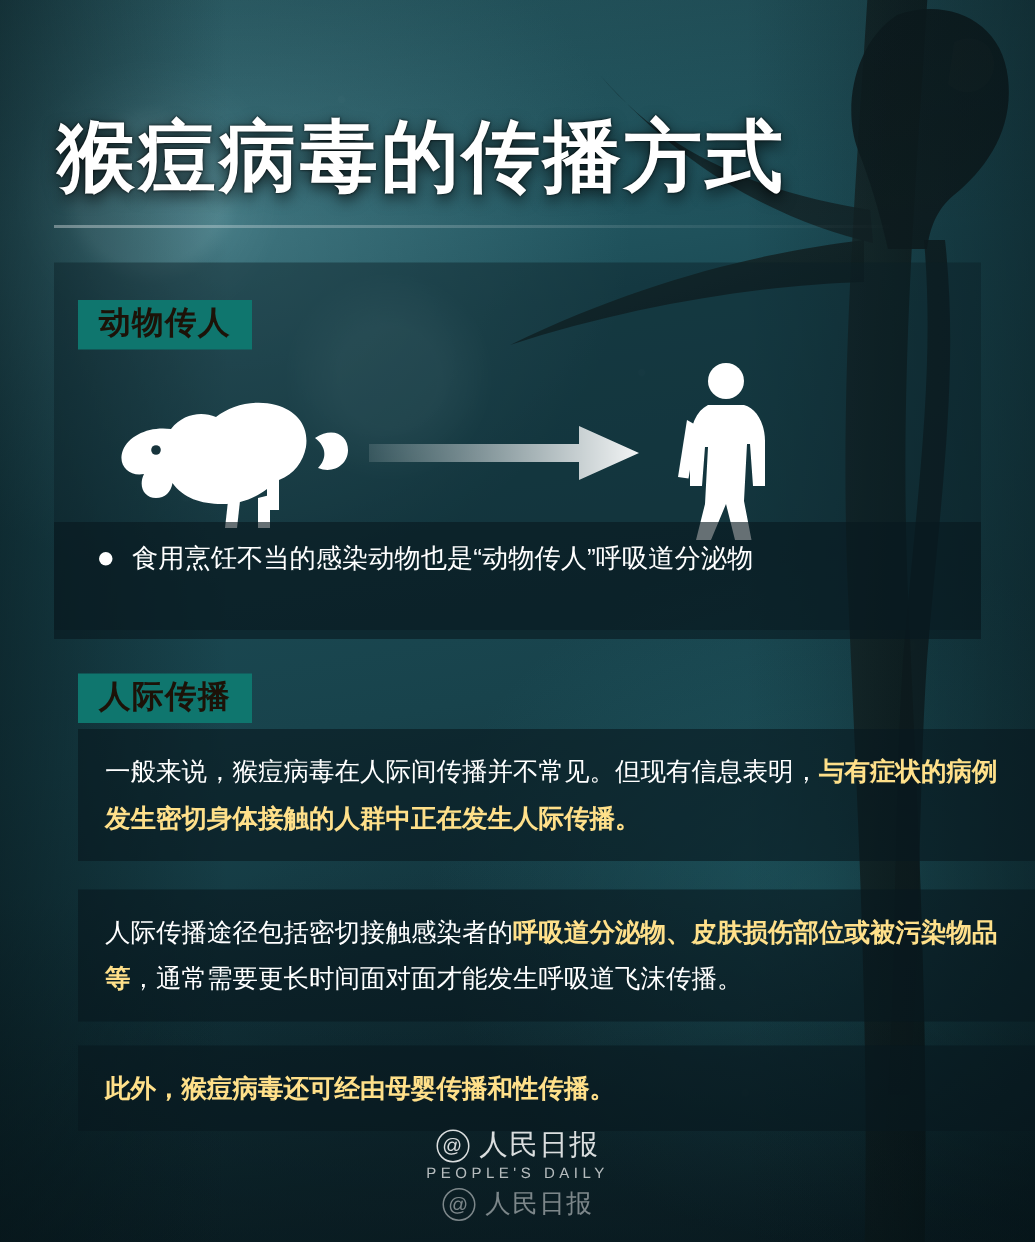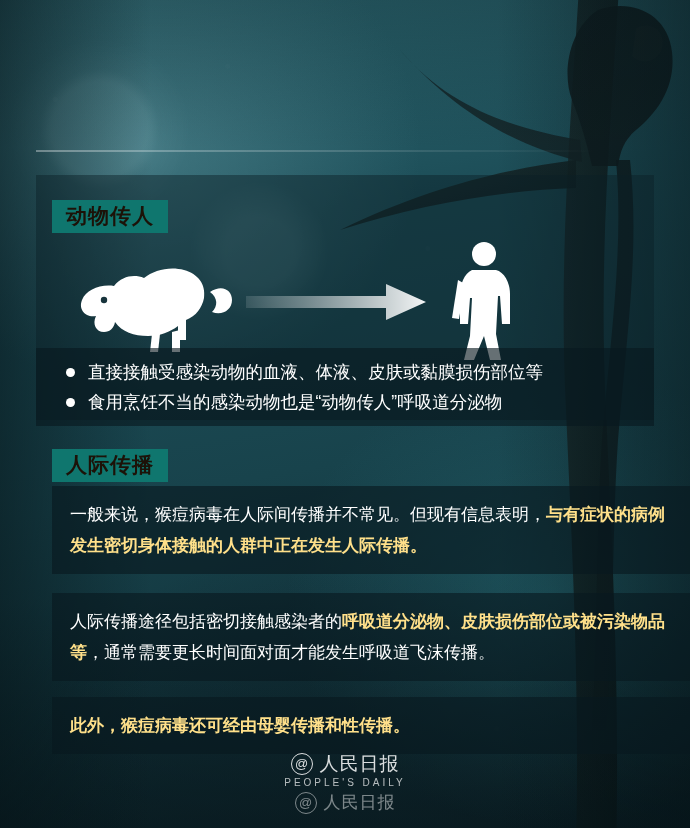--- a/index.html
+++ b/index.html
@@ -250,20 +250,21 @@
     <path d="M300 150 C240 140, 170 120, 120 60 C180 128, 244 158, 302 172 Z" fill="#142224" opacity="0.85"></path>
 
     <path d="M318 20 C352 8, 388 24, 392 62 C396 96, 378 122, 356 140 C344 150, 340 162, 338 176 L312 176 C306 150, 300 130, 292 110 C282 84, 288 40, 318 20 Z" fill="#101c1e" opacity="0.92"></path>
     <path d="M356 38 C372 30, 386 42, 382 58 C378 72, 362 76, 352 66 Z" fill="#172628" opacity="0.9"></path>
 
     <path d="M336 170 C344 260, 330 350, 322 450 C316 540, 318 640, 312 740 L326 740 C334 640, 332 540, 338 450 C346 350, 360 260, 350 170 Z" fill="#0f1b1d" opacity="0.85"></path>
   </svg>
 
   <div class="bg-vignette"></div>
 
+  <div class="title">猴痘病毒的传播方式</div>
   <div class="title-rule"></div>
 
   <div class="panel" id="section-animal"></div>
   <div class="tag-wrap-animal">
     <span class="tag">动物传人</span>
   </div>
 
   <svg class="illus" viewBox="0 0 560 125">
 
     <g fill="#ffffff">
@@ -286,21 +287,20 @@
 
     <g fill="#ffffff">
       <circle cx="424" cy="14" r="12"></circle>
       <path d="M412 30 C404 34, 400 44, 400 56 L400 84 L408 84 L410 58 L412 58 L410 96 L404 120 L414 120 L424 96 L430 120 L441 120 L436 94 L438 56 L440 56 L442 84 L450 84 L450 54 C450 42, 444 32, 436 30 Z"></path>
       <path d="M398 40 L392 78 L399 79 L405 44 Z"></path>
     </g>
   </svg>
 
   <div class="panel" id="bullets">
     <ul class="bullet-list">
-      <li>直接接触受感染动物的血液、体液、皮肤或黏膜损伤部位等</li>
       <li>食用烹饪不当的感染动物也是“动物传人”呼吸道分泌物</li>
     </ul>
   </div>
 
   <div class="tag-wrap-human">
     <span class="tag">人际传播</span>
   </div>
 
   <div class="text-card" id="card-1">
     <span>一般来说，猴痘病毒在人际间传播并不常见。但现有信息表明，</span><b>与有症状的病例发生密切身体接触的人群中正在发生人际传播。</b><span></span>

